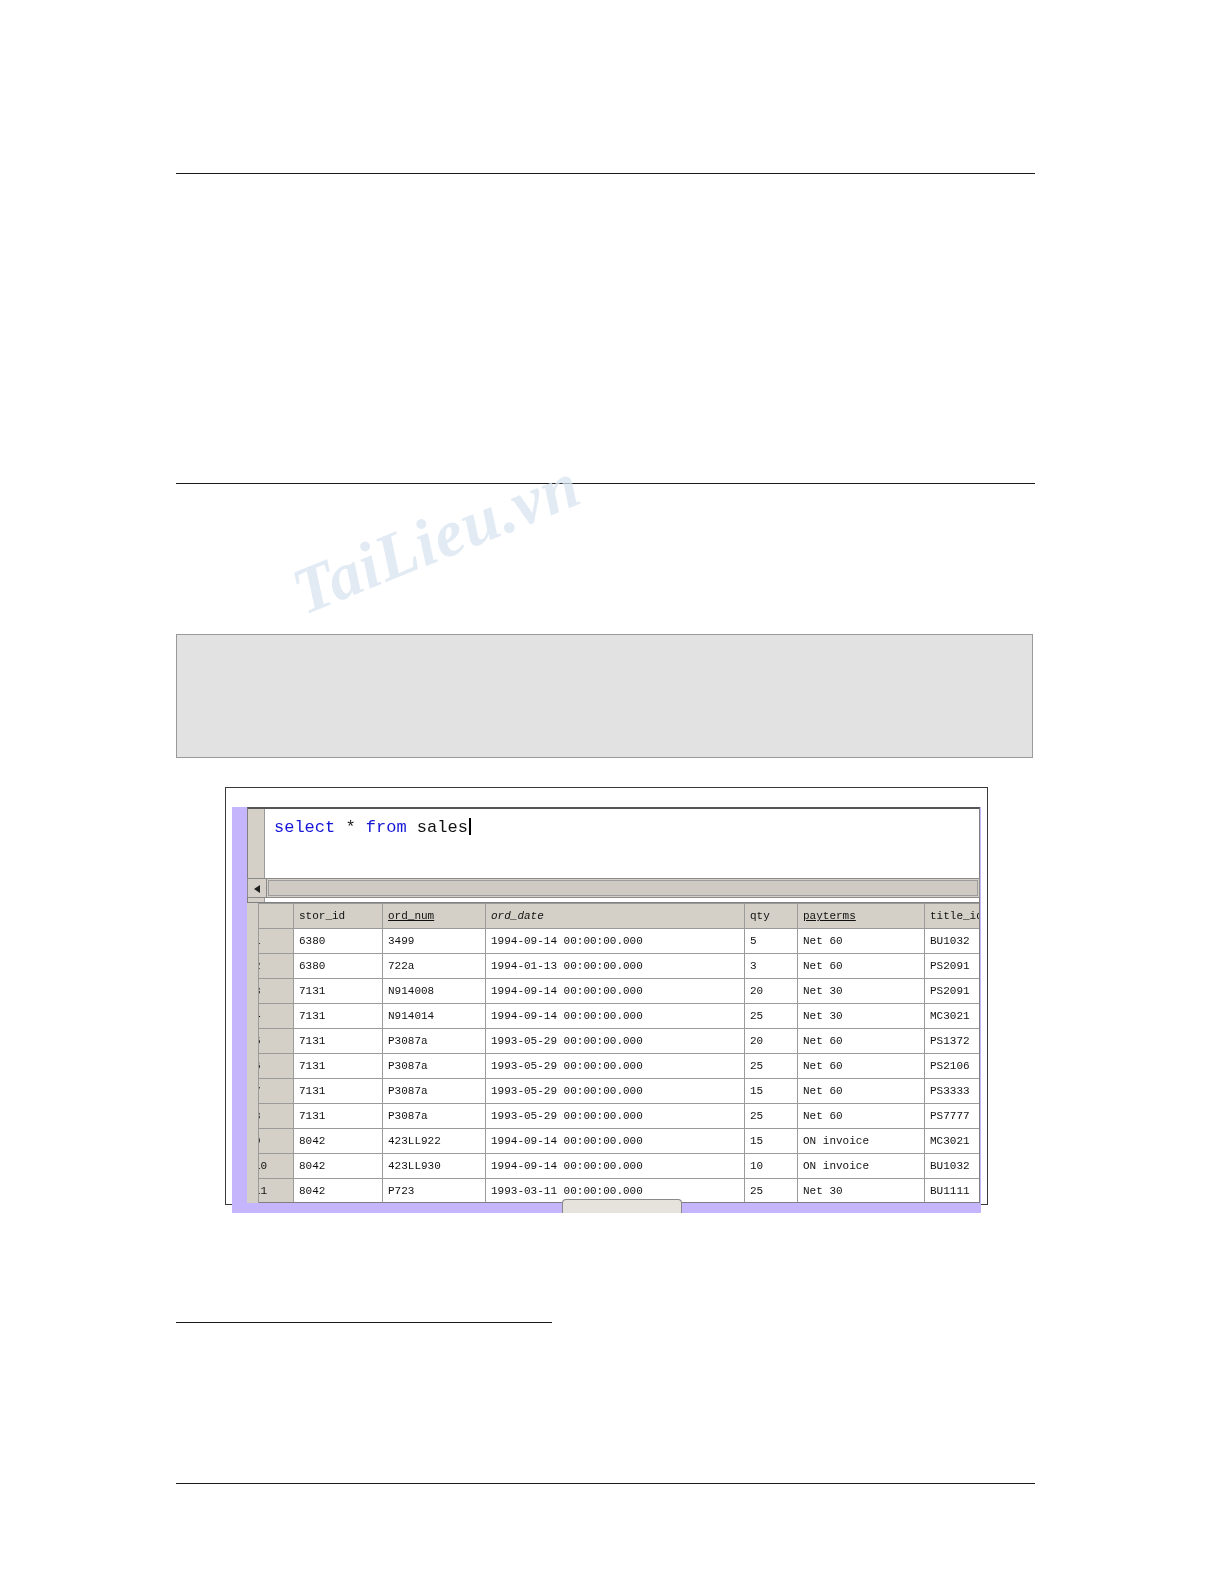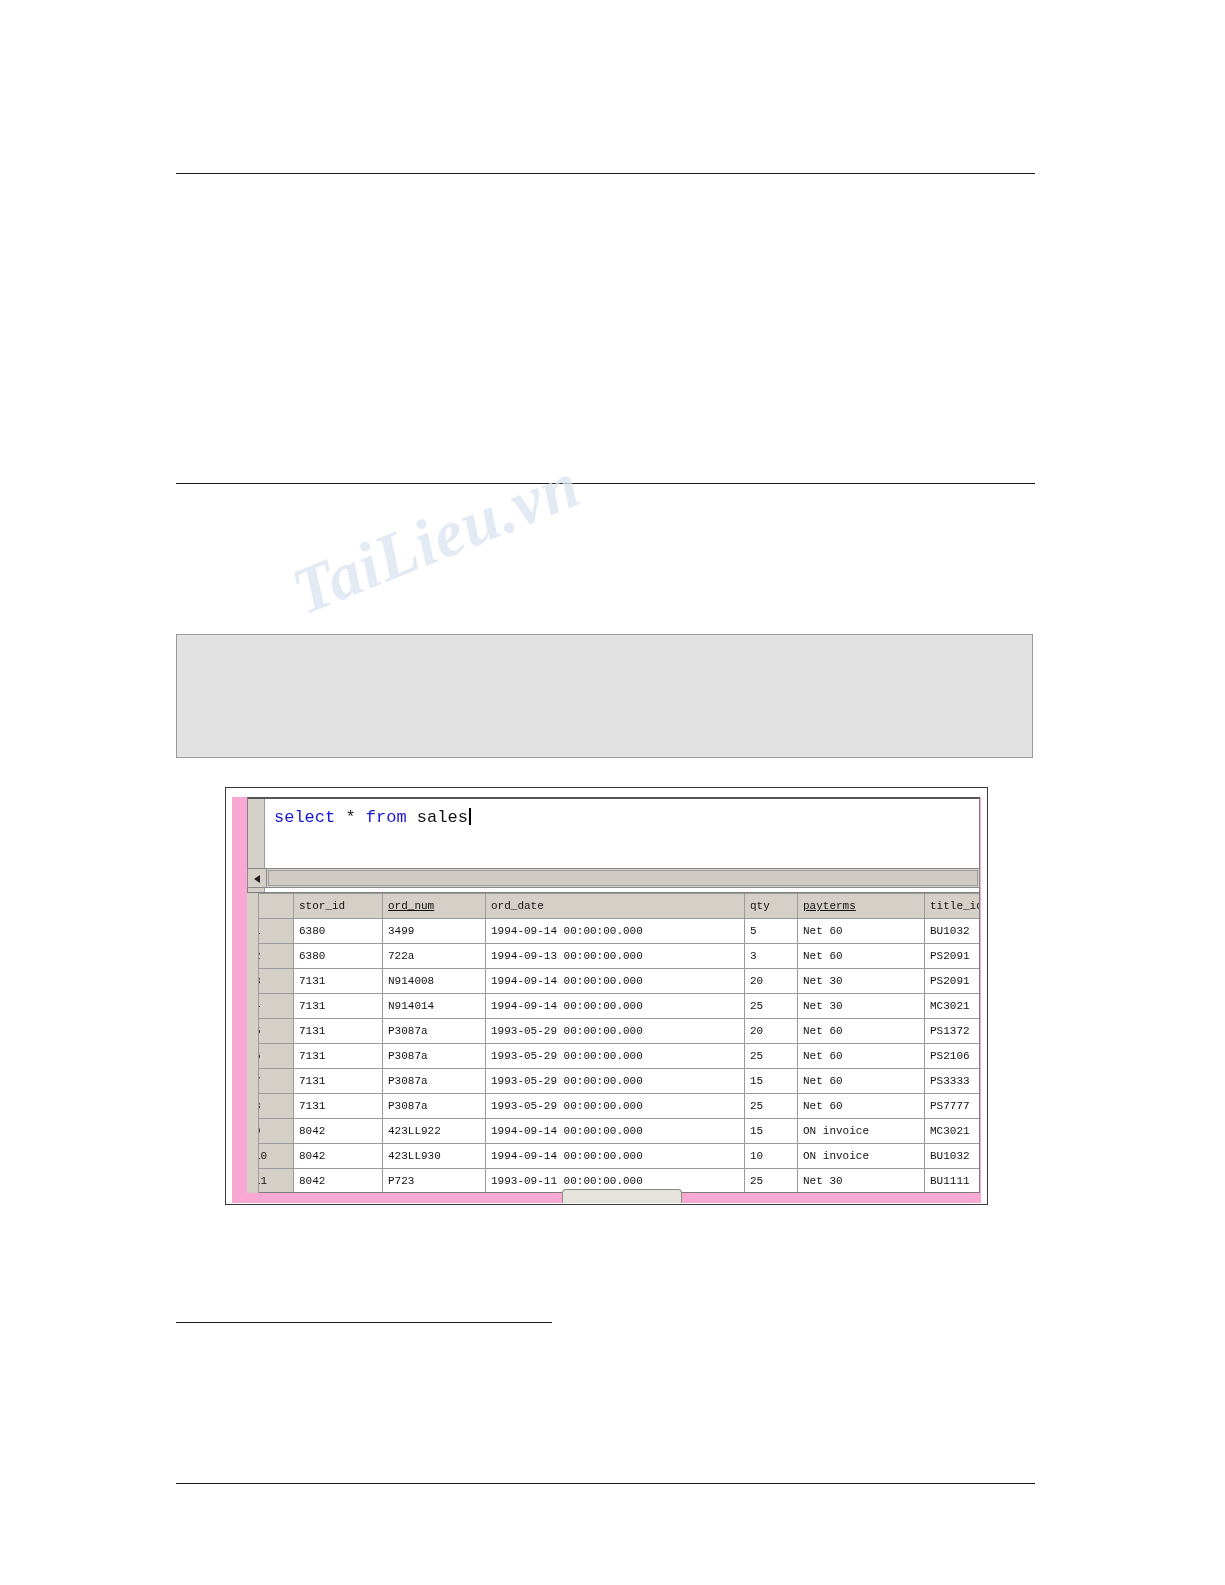--- a/index.html
+++ b/index.html
@@ -76,24 +76,24 @@
     top: 787px;
     width: 763px;
     height: 418px;
     background: #ffffff;
     border: 1px solid #3a3a3a;
     box-sizing: border-box;
   }
   .app-inner {
     position: absolute;
     left: 6px;
-    top: 9px;
+    top: 19px;
     width: 749px;
     height: 406px;
-    background: #f9a8d4;
+    background: #c4b5fd;
     box-sizing: border-box;
   }
 
   
   .editor-pane {
     position: absolute;
     left: 15px;
     top: 0px;
     width: 733px;
     height: 96px;
@@ -208,21 +208,21 @@
     background: #ffffff;
     color: #111;
   }
   table.grid td.rownum, table.grid th.rownum {
     background: #d4d0c8;
     text-align: left;
     width: 34px;
   }
   .c-stor  { width: 78px; }
   .c-ord   { width: 92px; text-decoration: underline; }
-  .c-date  { width: 248px; }
+  .c-date  { width: 248px; font-style: italic; }
   .c-qty   { width: 42px; margin-left: 24px; }
   .c-pay   { width: 116px; text-decoration: underline; }
   .c-title { width: 100px; }
 
   
   .grid-left-strip {
     position: absolute;
     left: 15px;
     top: 96px;
     width: 12px;
@@ -298,21 +298,21 @@
             <td>3499</td>
             <td>1994-09-14 00:00:00.000</td>
             <td>5</td>
             <td>Net 60</td>
             <td>BU1032</td>
           </tr>
           <tr>
             <td class="rownum">2</td>
             <td>6380</td>
             <td>722a</td>
-            <td>1994-09-13 00:00:00.000</td>
+            <td>1994-01-13 00:00:00.000</td>
             <td>3</td>
             <td>Net 60</td>
             <td>PS2091</td>
           </tr>
           <tr>
             <td class="rownum">3</td>
             <td>7131</td>
             <td>N914008</td>
             <td>1994-09-14 00:00:00.000</td>
             <td>20</td>
@@ -379,21 +379,21 @@
             <td>423LL930</td>
             <td>1994-09-14 00:00:00.000</td>
             <td>10</td>
             <td>ON invoice</td>
             <td>BU1032</td>
           </tr>
           <tr>
             <td class="rownum">11</td>
             <td>8042</td>
             <td>P723</td>
-            <td>1993-09-11 00:00:00.000</td>
+            <td>1993-03-11 00:00:00.000</td>
             <td>25</td>
             <td>Net 30</td>
             <td>BU1111</td>
           </tr>
         </tbody>
       </table>
     </div>
 
     <div class="bottom-tab"></div>
 

